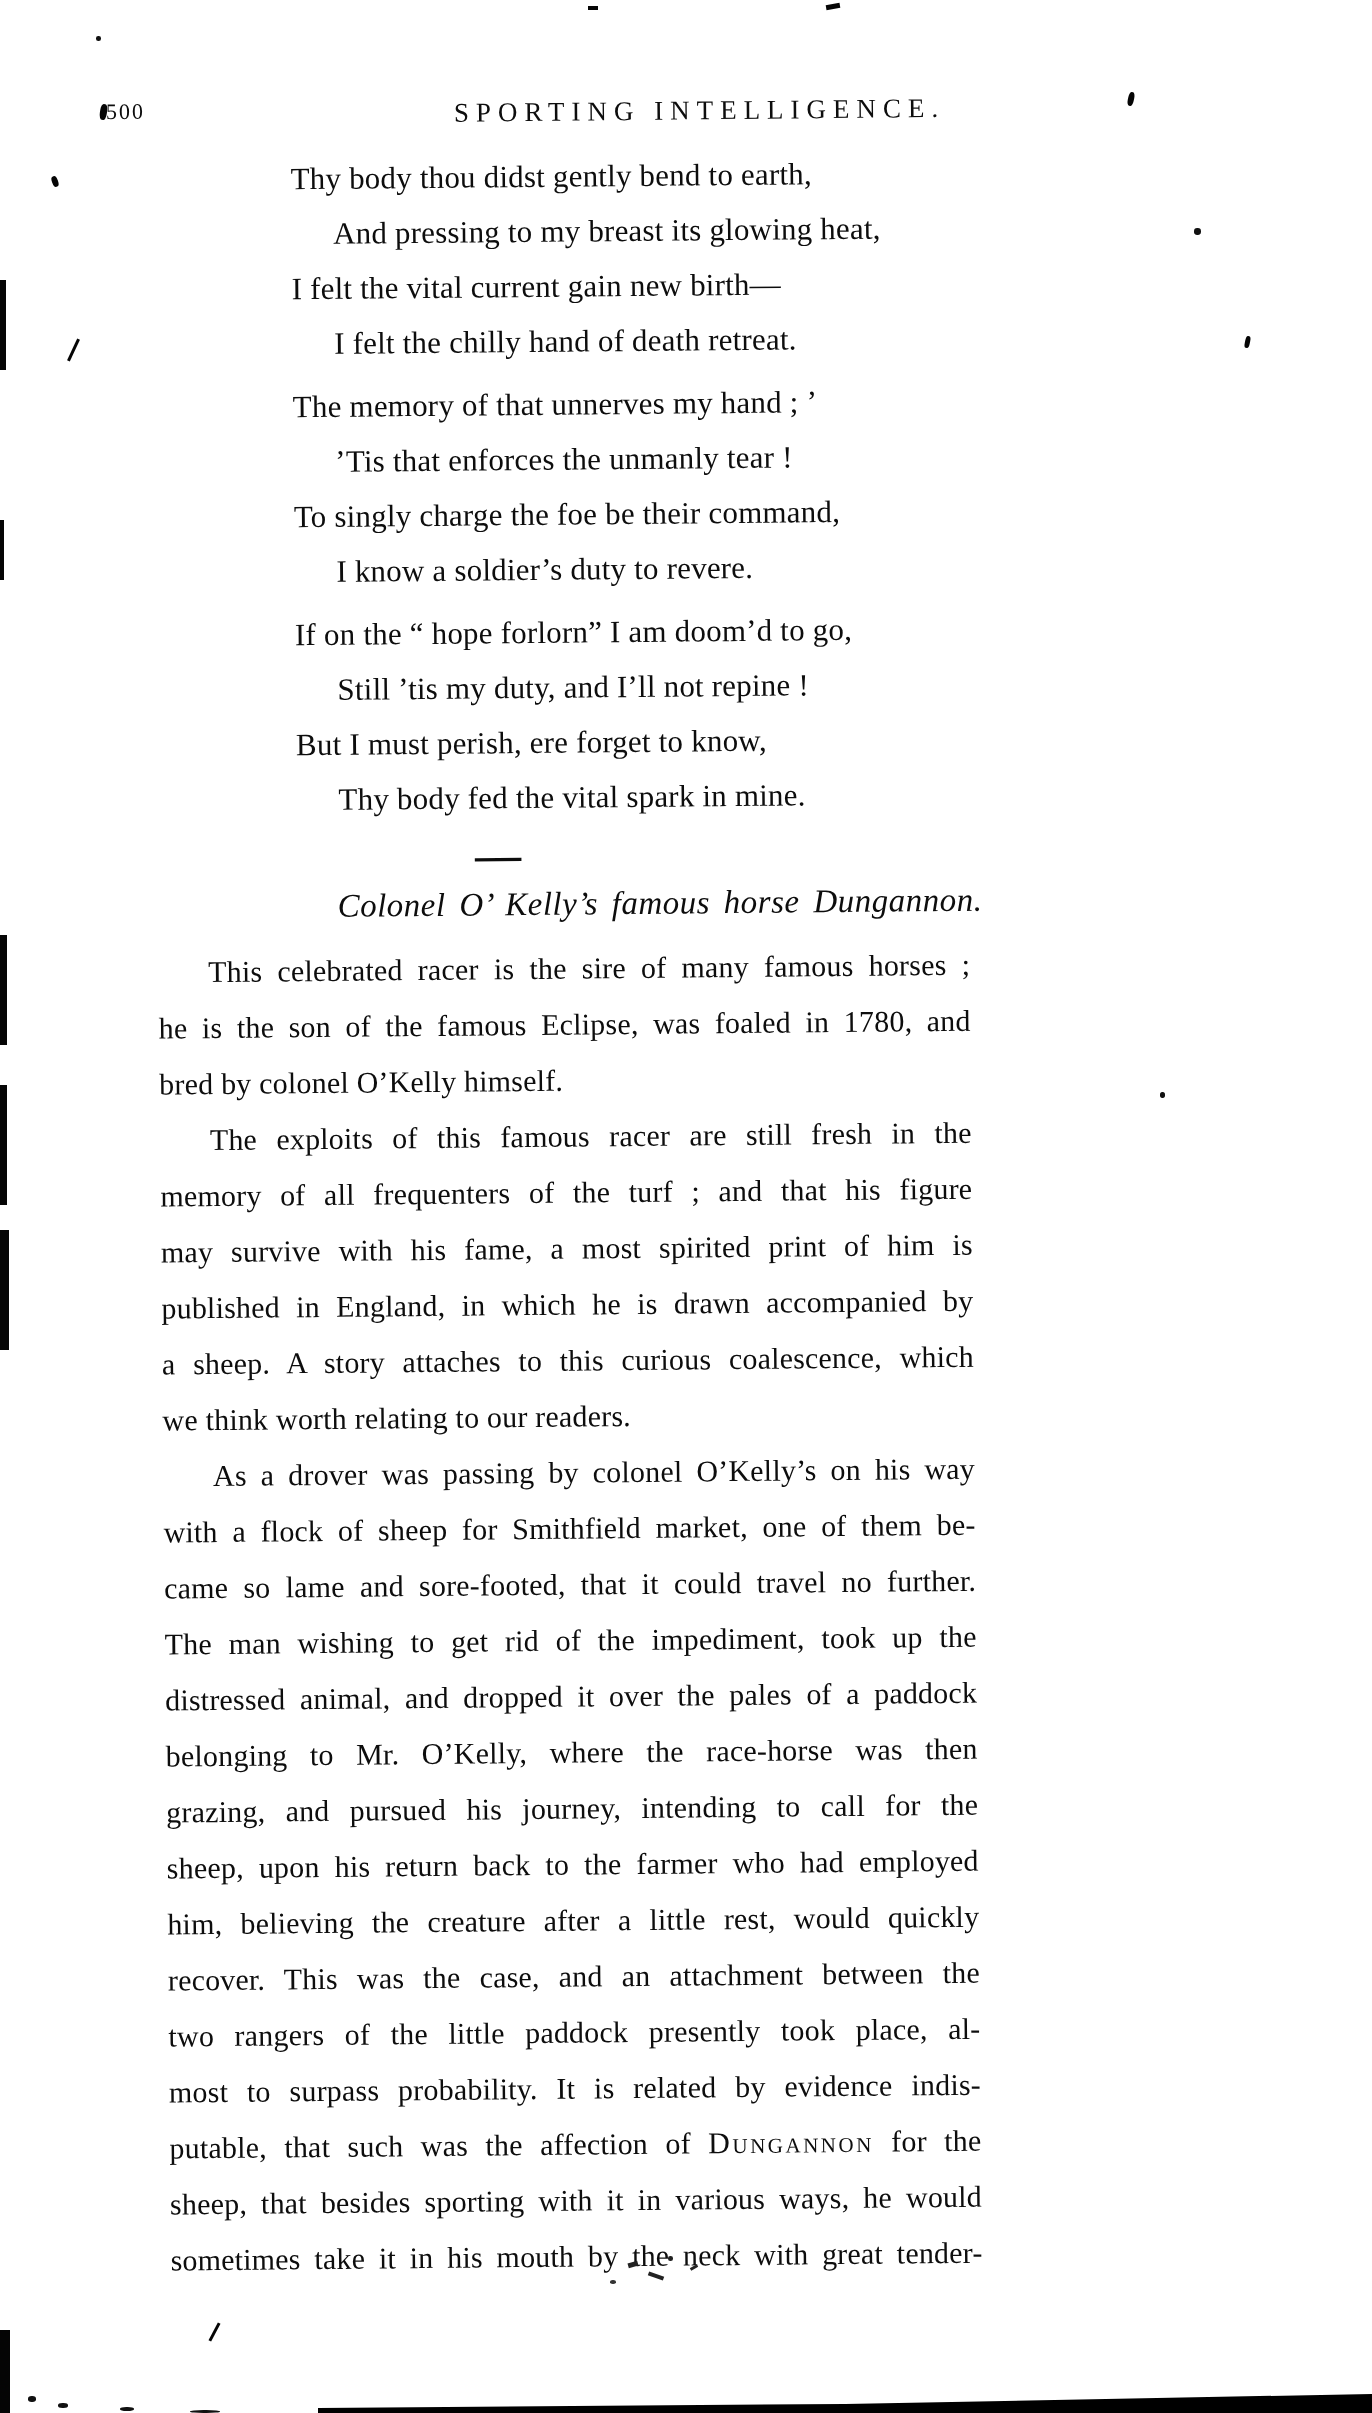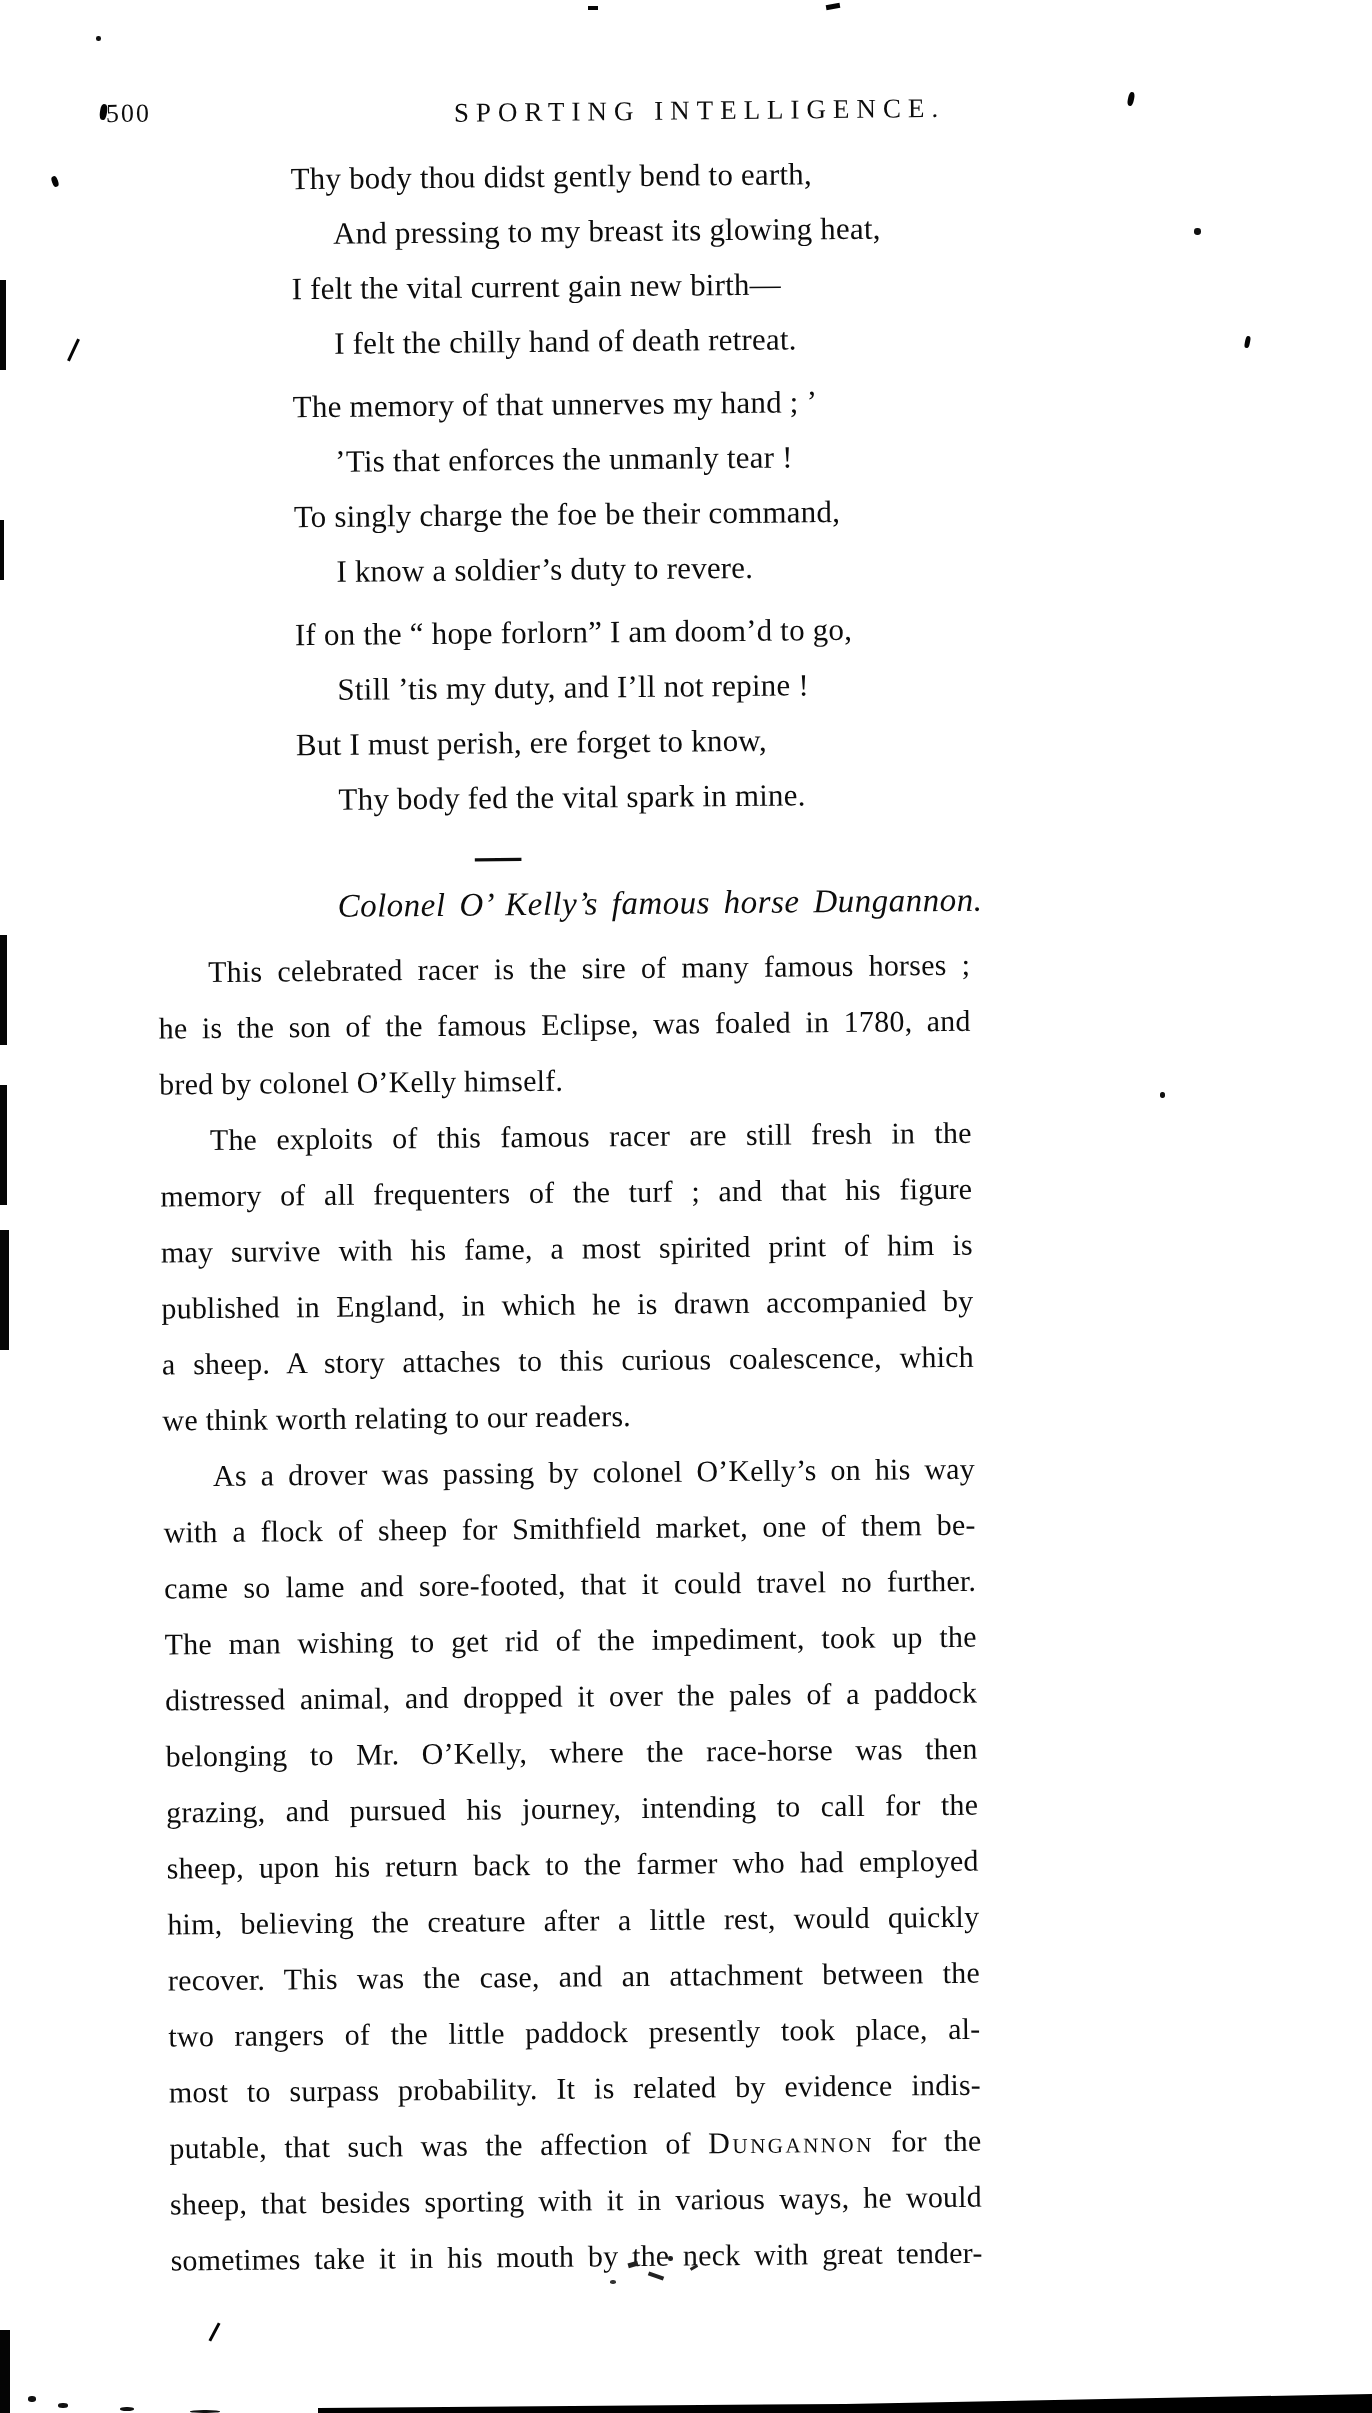--- a/index.html
+++ b/index.html
@@ -16,21 +16,21 @@
     top:0;left:0;
     padding:92px 0 0 150px;
     width:812px;
     transform:rotate(-0.55deg);
     transform-origin:420px 120px;
   }
   
   .hdr{position:relative;height:44px;margin-bottom:14px;}
   .pageno{
     position:absolute;left:-44px;top:4px;
-    font-size:26px;letter-spacing:2px;
+    font-size:22px;letter-spacing:2px;
   }
   .runtitle{
     position:absolute;left:304px;top:6px;
     font-size:27px;letter-spacing:7px;
     white-space:nowrap;
   }
   
   .poem{margin-left:140px;font-size:31px;}
   .poem-stanza{margin-bottom:8px;}
   .pline{line-height:55px;white-space:nowrap;letter-spacing:.2px;}

